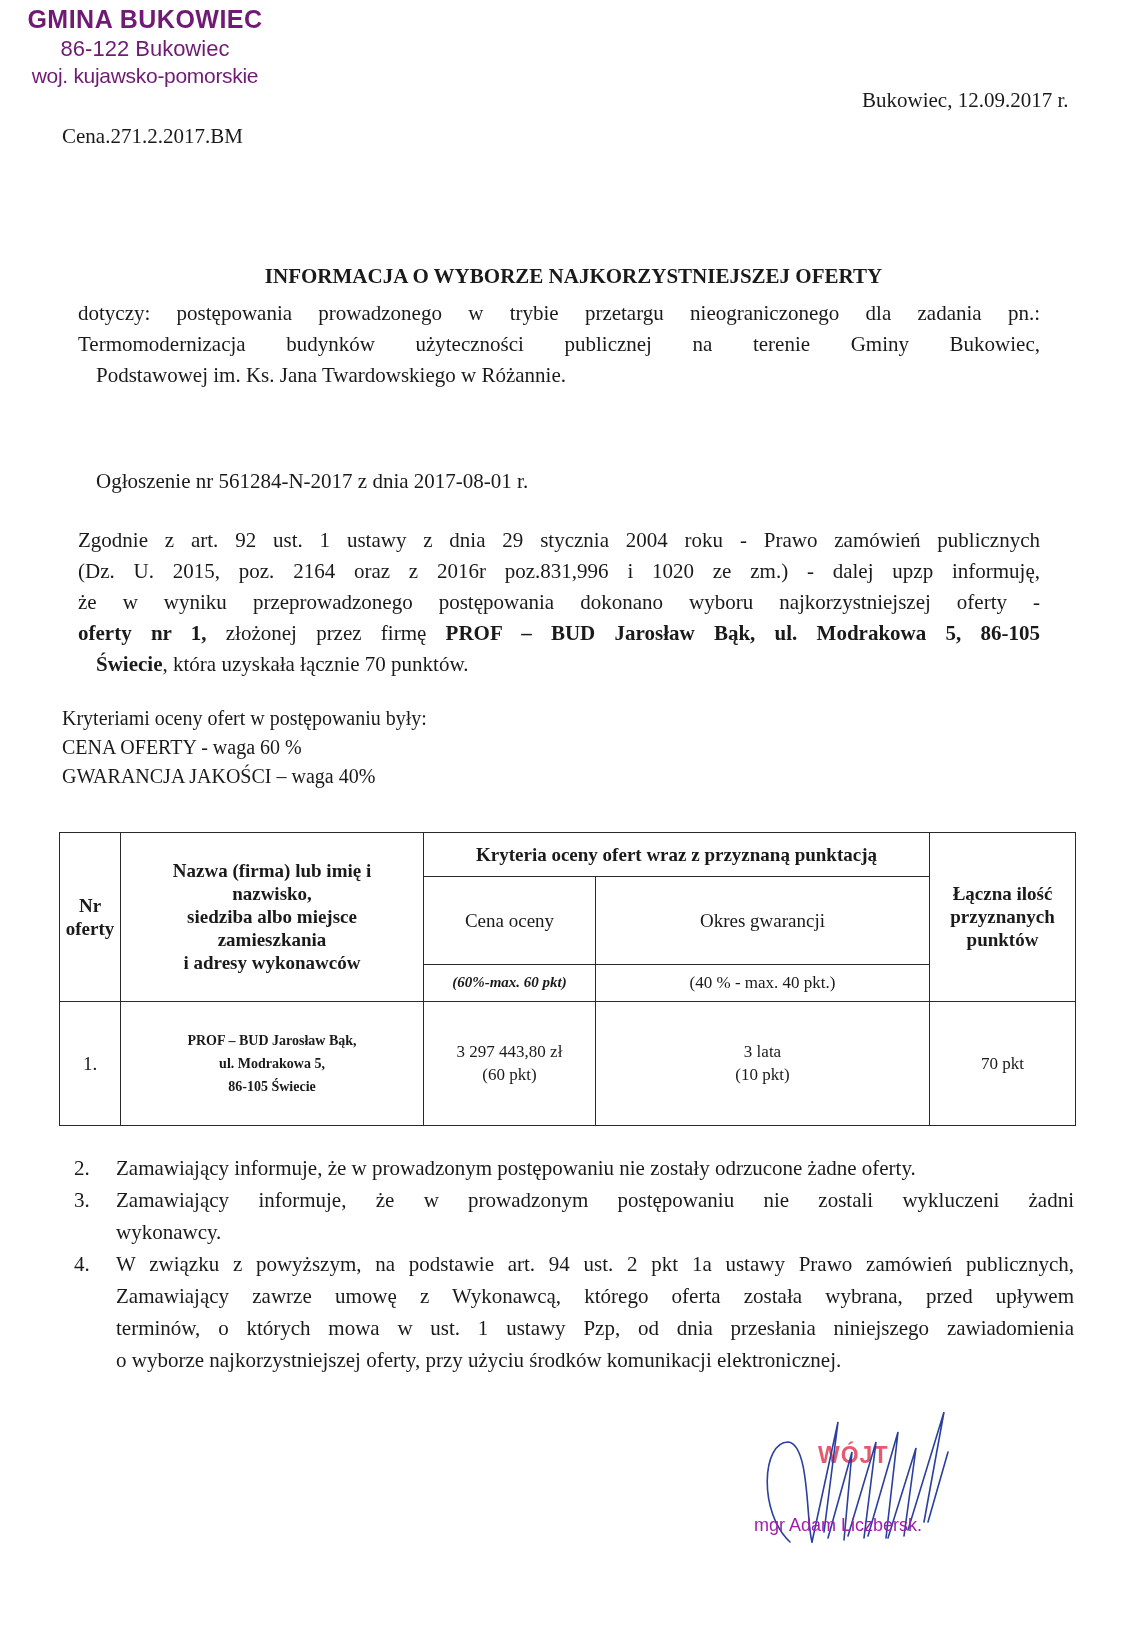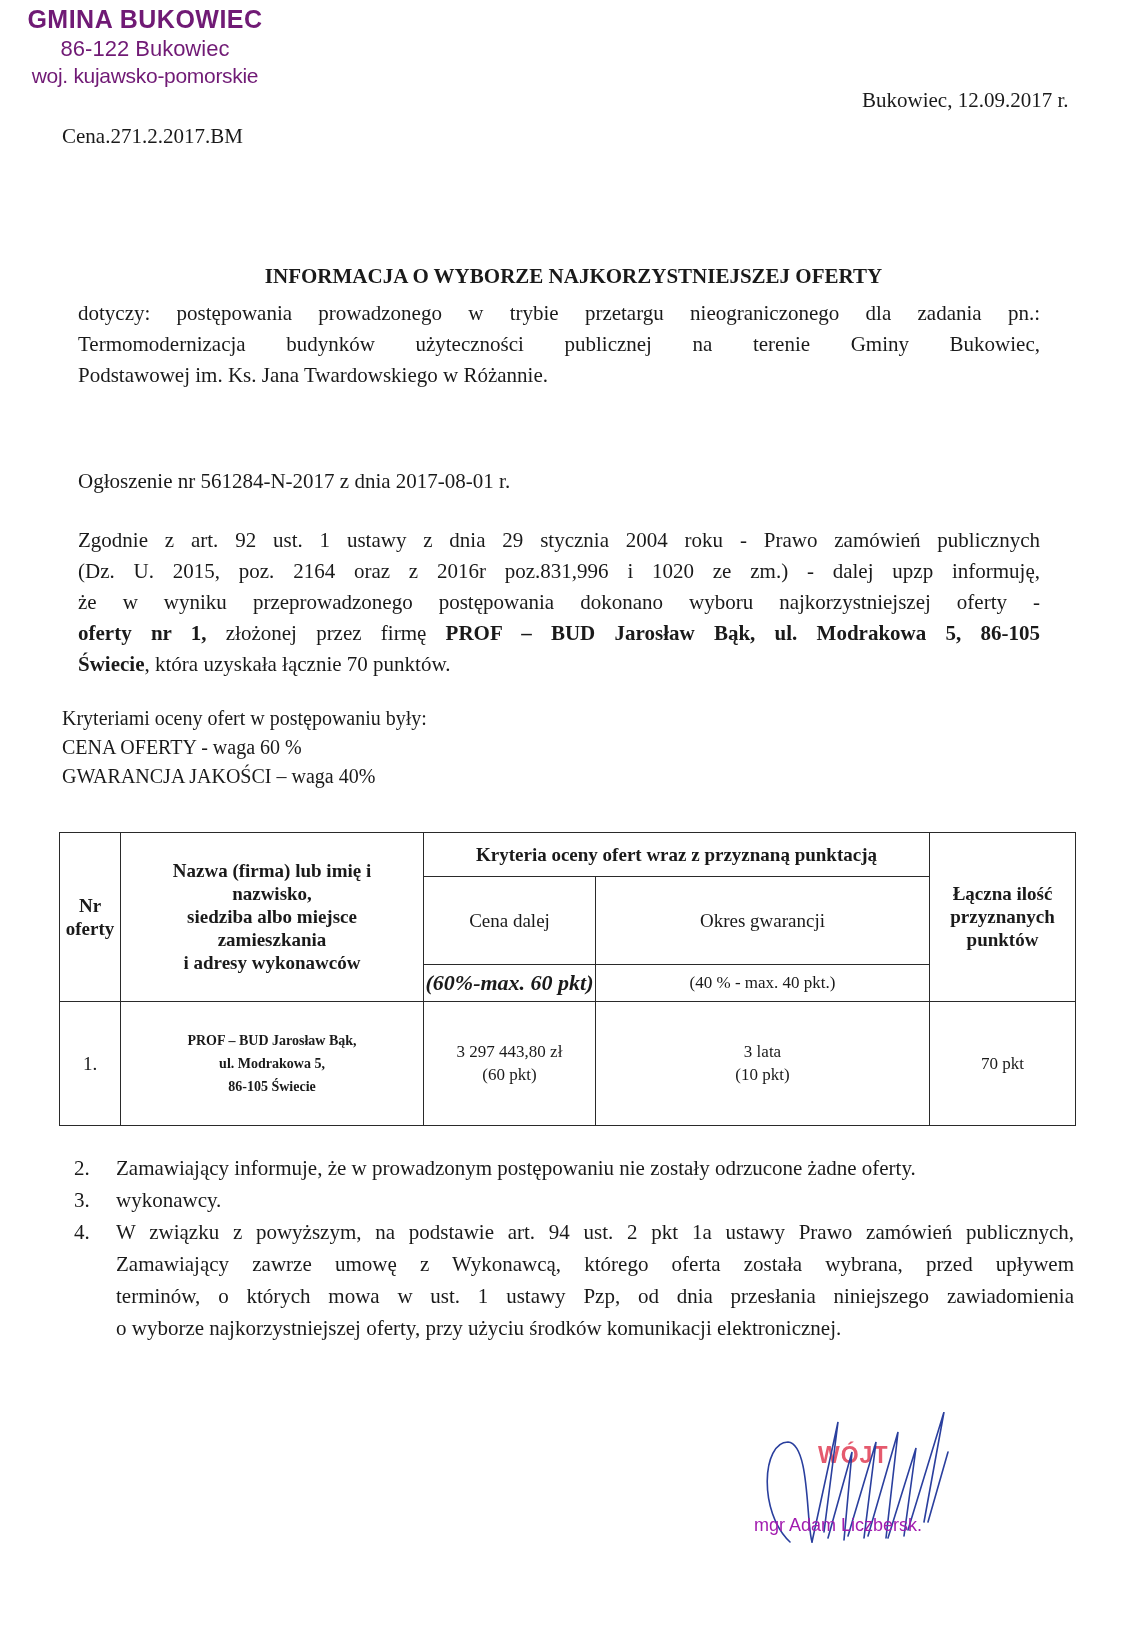--- a/index.html
+++ b/index.html
@@ -15,31 +15,31 @@
     color: #701a75; line-height: 1.25;
   }
   .stamp .l1 { font-size: 25px; font-weight: bold; letter-spacing: 0.5px; }
   .stamp .l2 { font-size: 22px; }
   .stamp .l3 { font-size: 21px; letter-spacing: -0.3px; }
   .refno { left: 62px; top: 124px; font-size: 21px; }
   .date { left: 862px; top: 88px; font-size: 21px; }
   .title { left: 0; width: 1147px; top: 244px; text-align: center; font-size: 21px; font-weight: bold; margin-top: 20px; }
   .para { left: 78px; width: 962px; font-size: 21px; line-height: 31px; text-align: justify; }
   .para .line { display: block; text-align: justify; text-align-last: justify; }
-  .para .line.last { text-align-last: left; }
+  .para .line.last { text-align-last: left; margin-left: 18px; }
   .crit { left: 62px; top: 704px; font-size: 20px; line-height: 29px; }
   .crit .head { font-weight: normal; }
 
   table.offers {
     position: absolute; left: 59px; top: 832px; width: 1016px; height: 294px;
     border-collapse: collapse; table-layout: fixed; font-size: 19px;
   }
   table.offers td { border: 1.5px solid #2a2a2a; text-align: center; vertical-align: middle; padding: 0; line-height: 23px; }
   .bold { font-weight: bold; }
-  .ital { font-style: italic; font-weight: bold; font-size: 22px; }
+  .ital { font-style: italic; font-weight: bold; font-size: 15px; }
   .small { font-size: 17px; }
   .firm { font-size: 14px; font-weight: bold; line-height: 28px; }
 
   .list { left: 74px; width: 1000px; font-size: 21px; line-height: 32px; }
   .list .item { display: flex; }
   .list .num { width: 42px; flex: none; }
   .list .txt { flex: 1; text-align: justify; }
   .list .txt .line { display: block; text-align-last: justify; }
   .list .txt .line.last { text-align-last: left; }
 
@@ -110,21 +110,21 @@
       <div>i adresy wykonawców</div>
     </td>
     <td colspan="2" class="bold">Kryteria oceny ofert wraz z przyznaną punktacją</td>
     <td rowspan="3" class="bold">
       <div>Łączna ilość</div>
       <div>przyznanych</div>
       <div>punktów</div>
     </td>
   </tr>
   <tr style="height:88px;">
-    <td>Cena dalej</td>
+    <td>Cena oceny</td>
     <td>Okres gwarancji</td>
   </tr>
   <tr style="height:36px;">
     <td class="ital">(60%-max. 60 pkt)</td>
     <td class="small">(40 % - max. 40 pkt.)</td>
   </tr>
   <tr style="height:124px;">
     <td>1.</td>
     <td class="firm">
       <div>PROF – BUD Jarosław Bąk,</div>
@@ -147,20 +147,21 @@
 <div class="abs list" style="top:1152px;">
   <div class="item">
     <span class="num">2.</span>
     <span class="txt">
         <span class="line last">Zamawiający informuje, że w prowadzonym postępowaniu nie zostały odrzucone żadne oferty.</span>
       </span>
   </div>
   <div class="item">
     <span class="num">3.</span>
     <span class="txt">
+      <span class="line">Zamawiający informuje, że w prowadzonym postępowaniu nie zostali wykluczeni żadni</span>
       <span class="line last">wykonawcy.</span>
     </span>
   </div>
   <div class="item">
     <span class="num">4.</span>
     <span class="txt">
       <span class="line">W związku z powyższym, na podstawie art. 94 ust. 2 pkt 1a ustawy Prawo zamówień publicznych,</span>
       <span class="line">Zamawiający zawrze umowę z Wykonawcą, którego oferta została wybrana, przed upływem</span>
       <span class="line">terminów, o których mowa w ust. 1 ustawy Pzp, od dnia przesłania niniejszego zawiadomienia</span>
       <span class="line last">o wyborze najkorzystniejszej oferty, przy użyciu środków komunikacji elektronicznej.</span>

